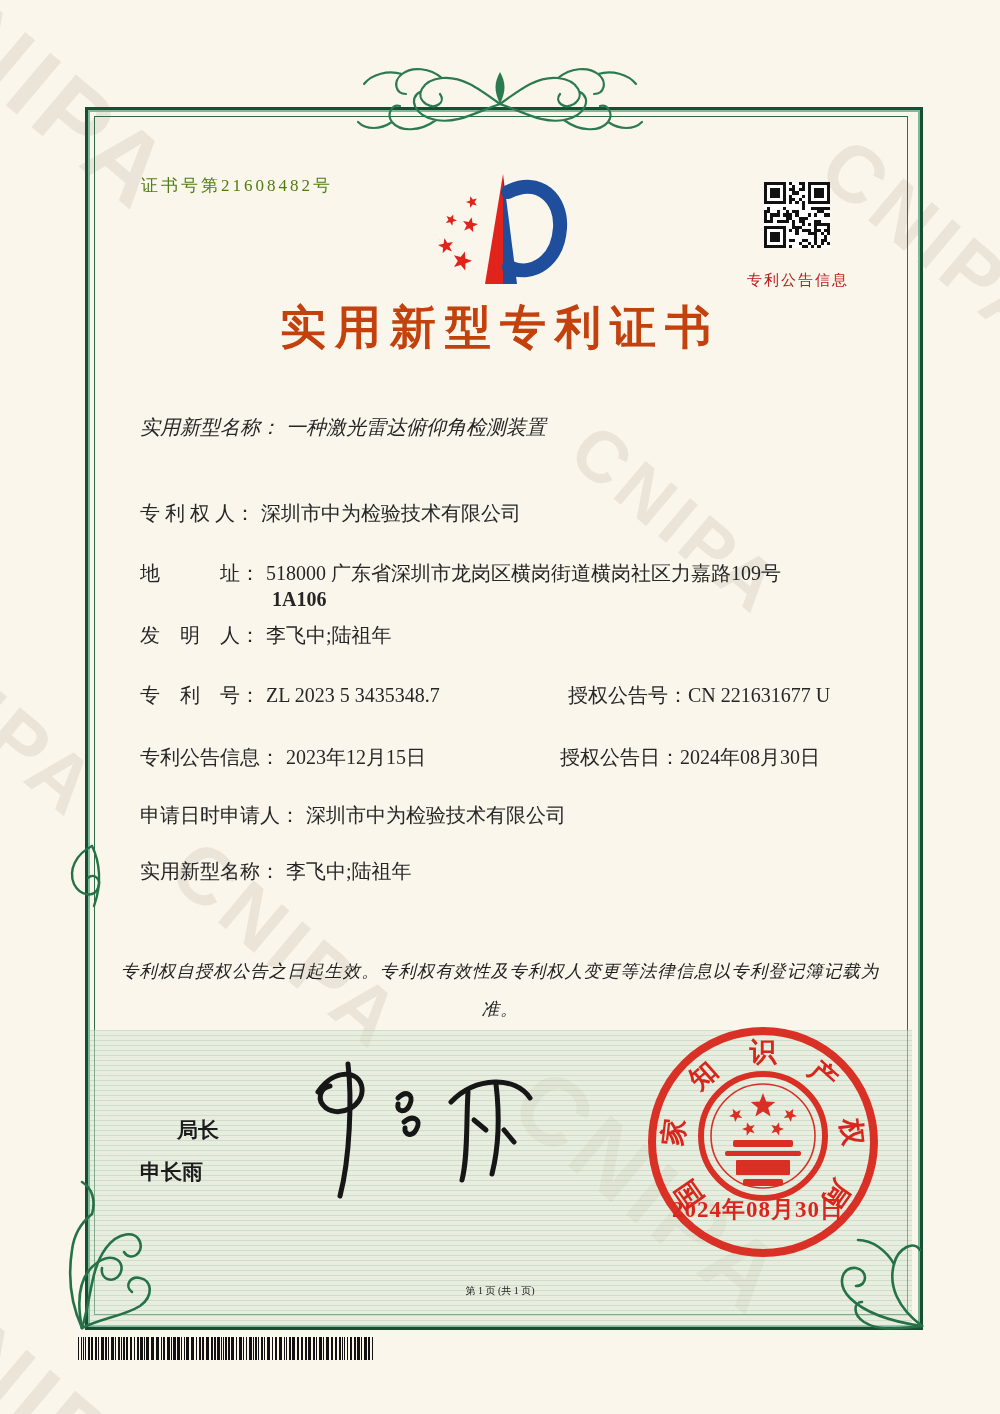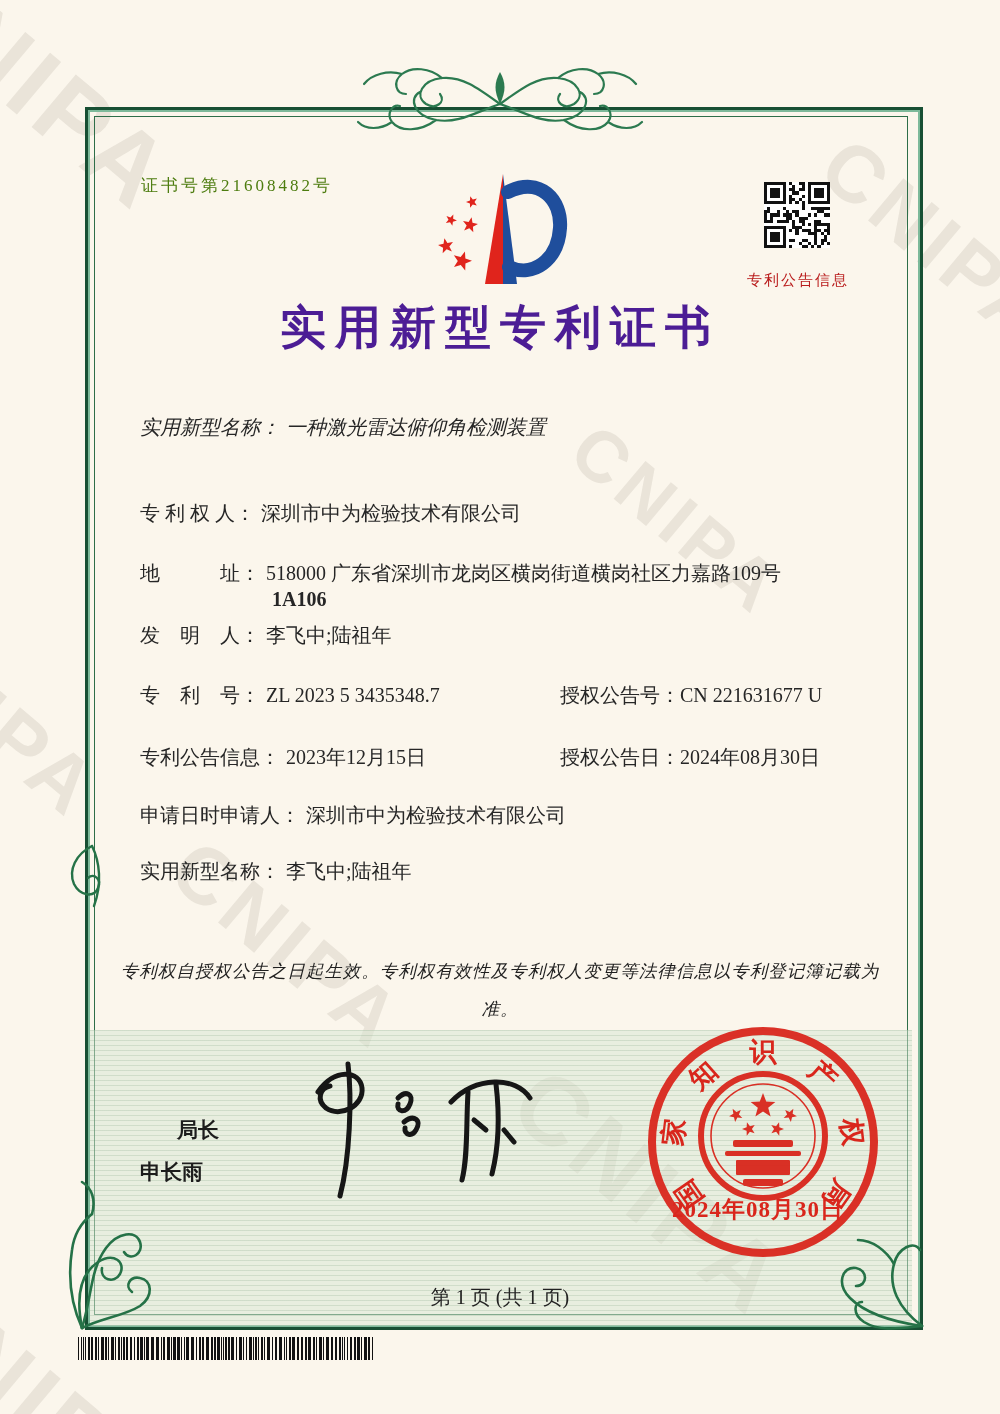--- a/index.html
+++ b/index.html
@@ -35,21 +35,21 @@
     background-color:rgba(213,229,209,0.5);
     background-image:repeating-linear-gradient(0deg,
       rgba(98,142,104,0.18) 0 1px, rgba(240,246,238,0.0) 1px 5px);
   }
   
   .certno{left:141px;top:174px;font-size:17px;letter-spacing:3px;color:#4d7c0f;}
   .qrwrap{left:764px;top:182px;width:66px;height:66px;background:#fff;}
   .qrcaption{left:730px;top:271px;width:136px;text-align:center;
     font-size:15px;letter-spacing:2px;color:#b91c1c;}
   .title{left:0;top:297px;width:1000px;text-align:center;
-    font-size:46px;font-weight:bold;letter-spacing:9px;color:#4c1d95;}
+    font-size:46px;font-weight:bold;letter-spacing:9px;color:#c2410c;}
   
   .row{position:absolute;left:140px;font-size:20px;line-height:30px;white-space:nowrap;}
   .row .lab{display:inline-block;}
   .row .val{margin-left:6px;}
   .rcol{position:absolute;left:560px;font-size:20px;line-height:30px;white-space:nowrap;}
   .addr2{position:absolute;left:272px;font-size:20px;font-weight:bold;}
   
   .legal{left:110px;top:952px;width:780px;text-align:center;
     font-size:17.5px;line-height:38px;font-style:italic;color:#1f1f1f;letter-spacing:1px;}
   
@@ -59,21 +59,21 @@
   .seal-ringchar{
     position:absolute;color:#d9261c;font-weight:bold;font-size:27px;
     font-family:"Liberation Serif","DejaVu Serif",serif;width:30px;height:30px;
     text-align:center;line-height:30px;pointer-events:none;
   }
   .seal-date{
     left:672px;top:1194px;width:200px;font-size:23px;font-weight:bold;color:#d9261c;
     letter-spacing:1px;white-space:nowrap;
   }
   
-  .pageinfo{left:0;top:1284px;width:1000px;text-align:center;font-size:20px;color:#222;}
+  .pageinfo{left:0;top:1284px;width:1000px;text-align:center;font-size:10px;color:#222;}
   .barcode{left:78px;top:1337px;}
 </style>
 </head>
 <body>
 
 <div class="wm" style="left:-60px;top:-70px;font-size:100px;">CNIPA</div>
 <div class="wm" style="left:862px;top:120px;font-size:80px;">CNIPA</div>
 <div class="wm" style="left:608px;top:408px;font-size:72px;">CNIPA</div>
 <div class="wm" style="left:-92px;top:590px;font-size:80px;">CNIPA</div>
 <div class="wm" style="left:212px;top:822px;font-size:80px;">CNIPA</div>
@@ -366,21 +366,21 @@
 <div class="row" style="top:558px;">
   <span class="lab">地　　　址：</span><span class="val">518000 广东省深圳市龙岗区横岗街道横岗社区力嘉路109号</span>
 </div>
 <div class="addr2" style="top:588px;">1A106</div>
 <div class="row" style="top:620px;">
   <span class="lab">发　明　人：</span><span class="val">李飞中;陆祖年</span>
 </div>
 <div class="row" style="top:680px;">
   <span class="lab">专　利　号：</span><span class="val">ZL 2023 5 3435348.7</span>
 </div>
-<div class="rcol" style="top:680px;">
+<div class="rcol" style="top:680px;margin-left:8px;">
   <span class="lab">授权公告号：</span><span class="val">CN 221631677 U</span>
 </div>
 <div class="row" style="top:742px;">
   <span class="lab">专利公告信息：</span><span class="val">2023年12月15日</span>
 </div>
 <div class="rcol" style="top:742px;">
   <span class="lab">授权公告日：</span><span class="val">2024年08月30日</span>
 </div>
 <div class="row" style="top:800px;">
   <span class="lab">申请日时申请人：</span><span class="val">深圳市中为检验技术有限公司</span>

